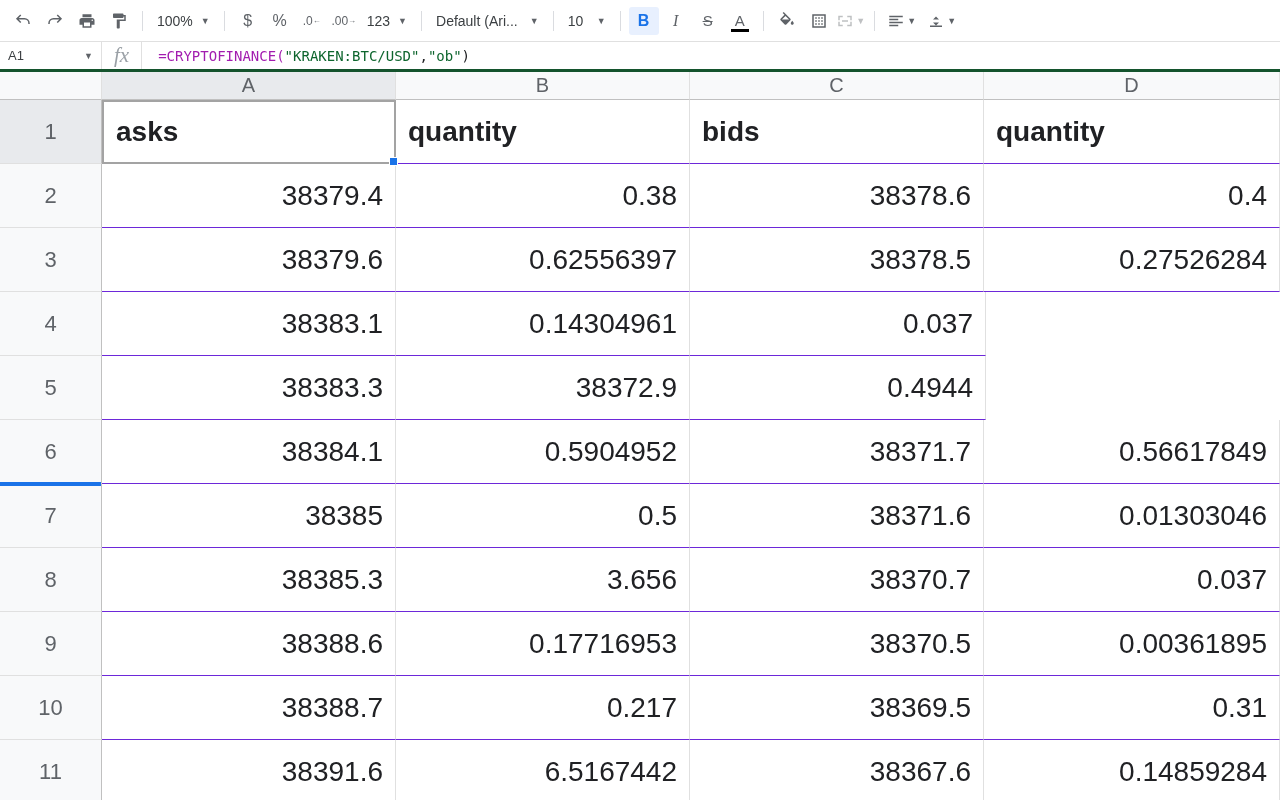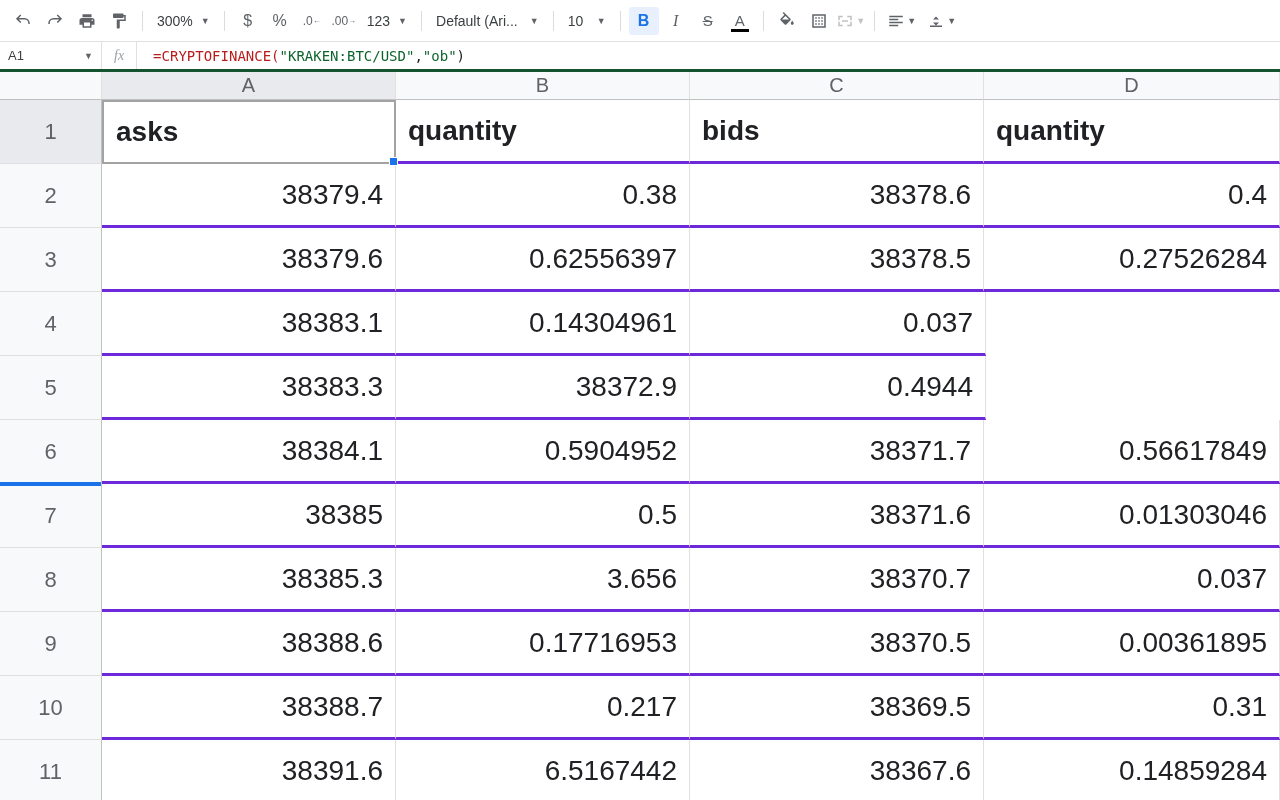--- a/index.html
+++ b/index.html
@@ -103,37 +103,37 @@
       align-items: center;
       justify-content: space-between;
       border-right: 1px solid #e0e0e0;
       height: 100%;
     }
     .fx-label {
       padding: 0 12px;
       color: #9aa0a6;
       font-style: italic;
       font-family: 'Times New Roman', serif;
-      font-size: 14px;
+      font-size: 21px;
       border-right: 1px solid #e0e0e0;
       height: 100%;
       display: flex;
       align-items: center;
     }
     .formula-input {
       flex: 1;
       padding: 0 16px;
       font-family: 'Consolas', 'Monaco', monospace;
       font-size: 14px;
       color: #1e6e3c;
       height: 100%;
       display: flex;
       align-items: center;
     }
-    .formula-fn { color: #b91c1c; }
+    .formula-fn { color: #a21caf; }
     .formula-paren { color: #202124; }
     .formula-str { color: #0d652d; }
     .formula-comma { color: #202124; }
     
     
     .grid-container {
       display: flex;
       flex-direction: column;
       position: relative;
     }
@@ -189,21 +189,21 @@
       left: 0;
       top: -2px;
       width: 100%;
       height: 4px;
       background: #1a73e8;
     }
     .cell {
       display: flex;
       align-items: center;
       border-right: 1px solid #e0e0e0;
-      border-bottom: 3px solid #6d28d9;
+      border-bottom: 1px solid #6d28d9;
       font-size: 28px;
       padding: 0 12px;
       justify-content: flex-end;
       position: relative;
       font-family: Arial, sans-serif;
     }
     .cell.header-cell {
       font-weight: bold;
       justify-content: flex-start;
     }
@@ -242,21 +242,21 @@
       </svg>
   </div>
   <div class="toolbar-btn">
     <svg width="18" height="18" viewBox="0 0 24 24" fill="#5f6368">
         <path d="M18 4V3c0-.55-.45-1-1-1H5c-.55 0-1 .45-1 1v4c0 .55.45 1 1 1h12c.55 0 1-.45 1-1V6h1v4H9v11c0 .55.45 1 1 1h2c.55 0 1-.45 1-1v-9h8V4h-3z"></path>
       </svg>
   </div>
   <div class="toolbar-sep"></div>
 
   <div class="zoom-ctl">
-    <span>300%</span>
+    <span>100%</span>
     <span class="dropdown-arrow">▼</span>
   </div>
   <div class="toolbar-sep"></div>
 
   <div class="toolbar-btn" style="font-size:16px;color:#5f6368;">$</div>
   <div class="toolbar-btn" style="font-size:16px;color:#5f6368;">%</div>
   <div class="toolbar-btn" style="font-size:12px;color:#5f6368;">.0<sub style="font-size:8px;">←</sub></div>
   <div class="toolbar-btn" style="font-size:12px;color:#5f6368;">.00<sub style="font-size:8px;">→</sub></div>
   <div class="zoom-ctl">
     <span>123</span>

